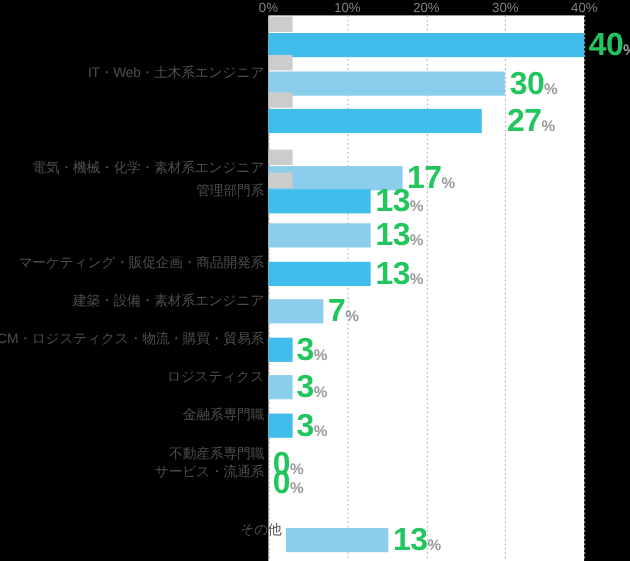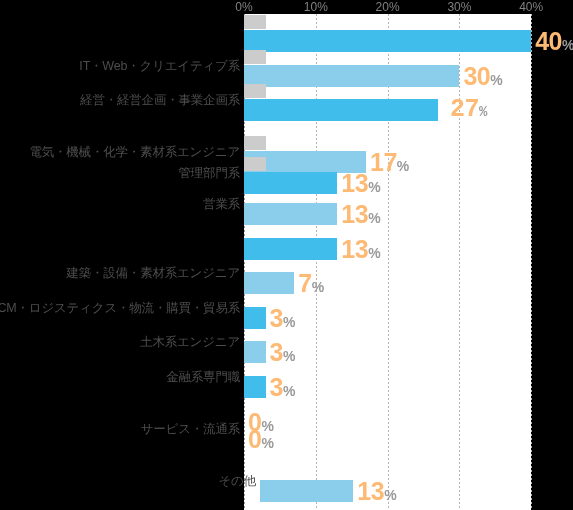--- a/index.html
+++ b/index.html
@@ -97,22 +97,22 @@
 
   .val {
     position: absolute;
     top: 13px;
     height: 28px;
     line-height: 28px;
     white-space: nowrap;
     font-weight: bold;
   }
   .val .num {
-    font-size: 25px;
-    color: #fdba74;
+    font-size: 29px;
+    color: #22c55e;
     letter-spacing: -0.5px;
   }
   .val .pct {
     font-size: 14px;
     color: #9a9a9a;
     font-weight: bold;
   }
 </style>
 </head>
 <body>
@@ -133,73 +133,73 @@
       <div class="tick-label" style="left: 459.4px;">30%</div>
       <div class="tick-label" style="left: 531.2px;">40%</div>
     </div>
   <div id="rows">
       <div class="row" style="top: 14px;">
         <div class="bar-gray" style="width: 21.54px;"></div>
         <div class="bar-blue dark" style="width: 287.2px;"></div>
         <div class="val" style="left: 535.2px;"><span class="num">40</span><span class="pct">%</span></div>
       </div>
       <div class="row" style="top: 48.6px;">
-        <div class="cat-label">IT・Web・クリエイティブ系</div>
+        <div class="cat-label">IT・Web・土木系エンジニア</div>
         <div class="bar-gray" style="width: 21.54px;"></div>
         <div class="bar-blue light" style="width: 215.4px;"></div>
         <div class="val" style="left: 463.4px;"><span class="num">30</span><span class="pct">%</span></div>
       </div>
       <div class="row" style="top: 83.2px;">
-        <div class="cat-label">経営・経営企画・事業企画系</div>
         <div class="bar-gray" style="width: 21.54px;"></div>
         <div class="bar-blue dark" style="width: 193.86px;"></div>
-        <div class="val" style="left: 450px; font-family: Liberation Mono, monospace;"><span class="num">27</span><span class="pct">%</span></div>
+        <div class="val" style="left: 461px;"><span class="num">27</span><span class="pct">%</span></div>
       </div>
       <div class="row" style="top: 135px;">
         <div class="cat-label">電気・機械・化学・素材系エンジニア</div>
         <div class="bar-gray" style="width: 21.54px;"></div>
         <div class="bar-blue light" style="width: 122.06px;"></div>
         <div class="val" style="left: 370.06px;"><span class="num">17</span><span class="pct">%</span></div>
       </div>
       <div class="row" style="top: 156px;">
         <div class="cat-label">管理部門系</div>
         <div class="bar-gray" style="width: 21.54px;"></div>
         <div class="bar-blue dark" style="width: 93.34px;"></div>
         <div class="val" style="left: 341.34px;"><span class="num">13</span><span class="pct">%</span></div>
       </div>
       <div class="row" style="top: 187px;">
-        <div class="cat-label">営業系</div>
         <div class="bar-blue light" style="width: 93.34px;"></div>
         <div class="val" style="left: 341.34px;"><span class="num">13</span><span class="pct">%</span></div>
       </div>
       <div class="row" style="top: 221.6px;">
+        <div class="cat-label">マーケティング・販促企画・商品開発系</div>
         <div class="bar-blue dark" style="width: 93.34px;"></div>
         <div class="val" style="left: 341.34px;"><span class="num">13</span><span class="pct">%</span></div>
       </div>
       <div class="row" style="top: 256.2px;">
         <div class="cat-label">建築・設備・素材系エンジニア</div>
         <div class="bar-blue light" style="width: 50.26px;"></div>
         <div class="val" style="left: 298.26px;"><span class="num">7</span><span class="pct">%</span></div>
       </div>
       <div class="row" style="top: 290.8px;">
         <div class="cat-label">SCM・ロジスティクス・物流・購買・貿易系</div>
         <div class="bar-blue dark" style="width: 21.54px;"></div>
         <div class="val" style="left: 269.54px;"><span class="num">3</span><span class="pct">%</span></div>
       </div>
       <div class="row" style="top: 325.4px;">
-        <div class="cat-label">土木系エンジニア</div>
+        <div class="cat-label">ロジスティクス</div>
         <div class="bar-blue light" style="width: 21.54px;"></div>
         <div class="val" style="left: 269.54px;"><span class="num">3</span><span class="pct">%</span></div>
       </div>
       <div class="row" style="top: 360px;">
         <div class="cat-label">金融系専門職</div>
         <div class="bar-blue dark" style="width: 21.54px;"></div>
         <div class="val" style="left: 269.54px;"><span class="num">3</span><span class="pct">%</span></div>
       </div>
       <div class="row" style="top: 394.6px;">
+        <div class="cat-label">不動産系専門職</div>
         <div class="val" style="left: 248px;"><span class="num">0</span><span class="pct">%</span></div>
       </div>
       <div class="row" style="top: 412px;">
         <div class="cat-label">サービス・流通系</div>
         <div class="val" style="left: 248px;"><span class="num">0</span><span class="pct">%</span></div>
       </div>
       <div class="row" style="top: 463.8px; margin-left: 16px;">
         <div class="cat-label">その他</div>
         <div class="bar-blue light" style="width: 93.34px;"></div>
         <div class="val" style="left: 341.34px;"><span class="num">13</span><span class="pct">%</span></div>

